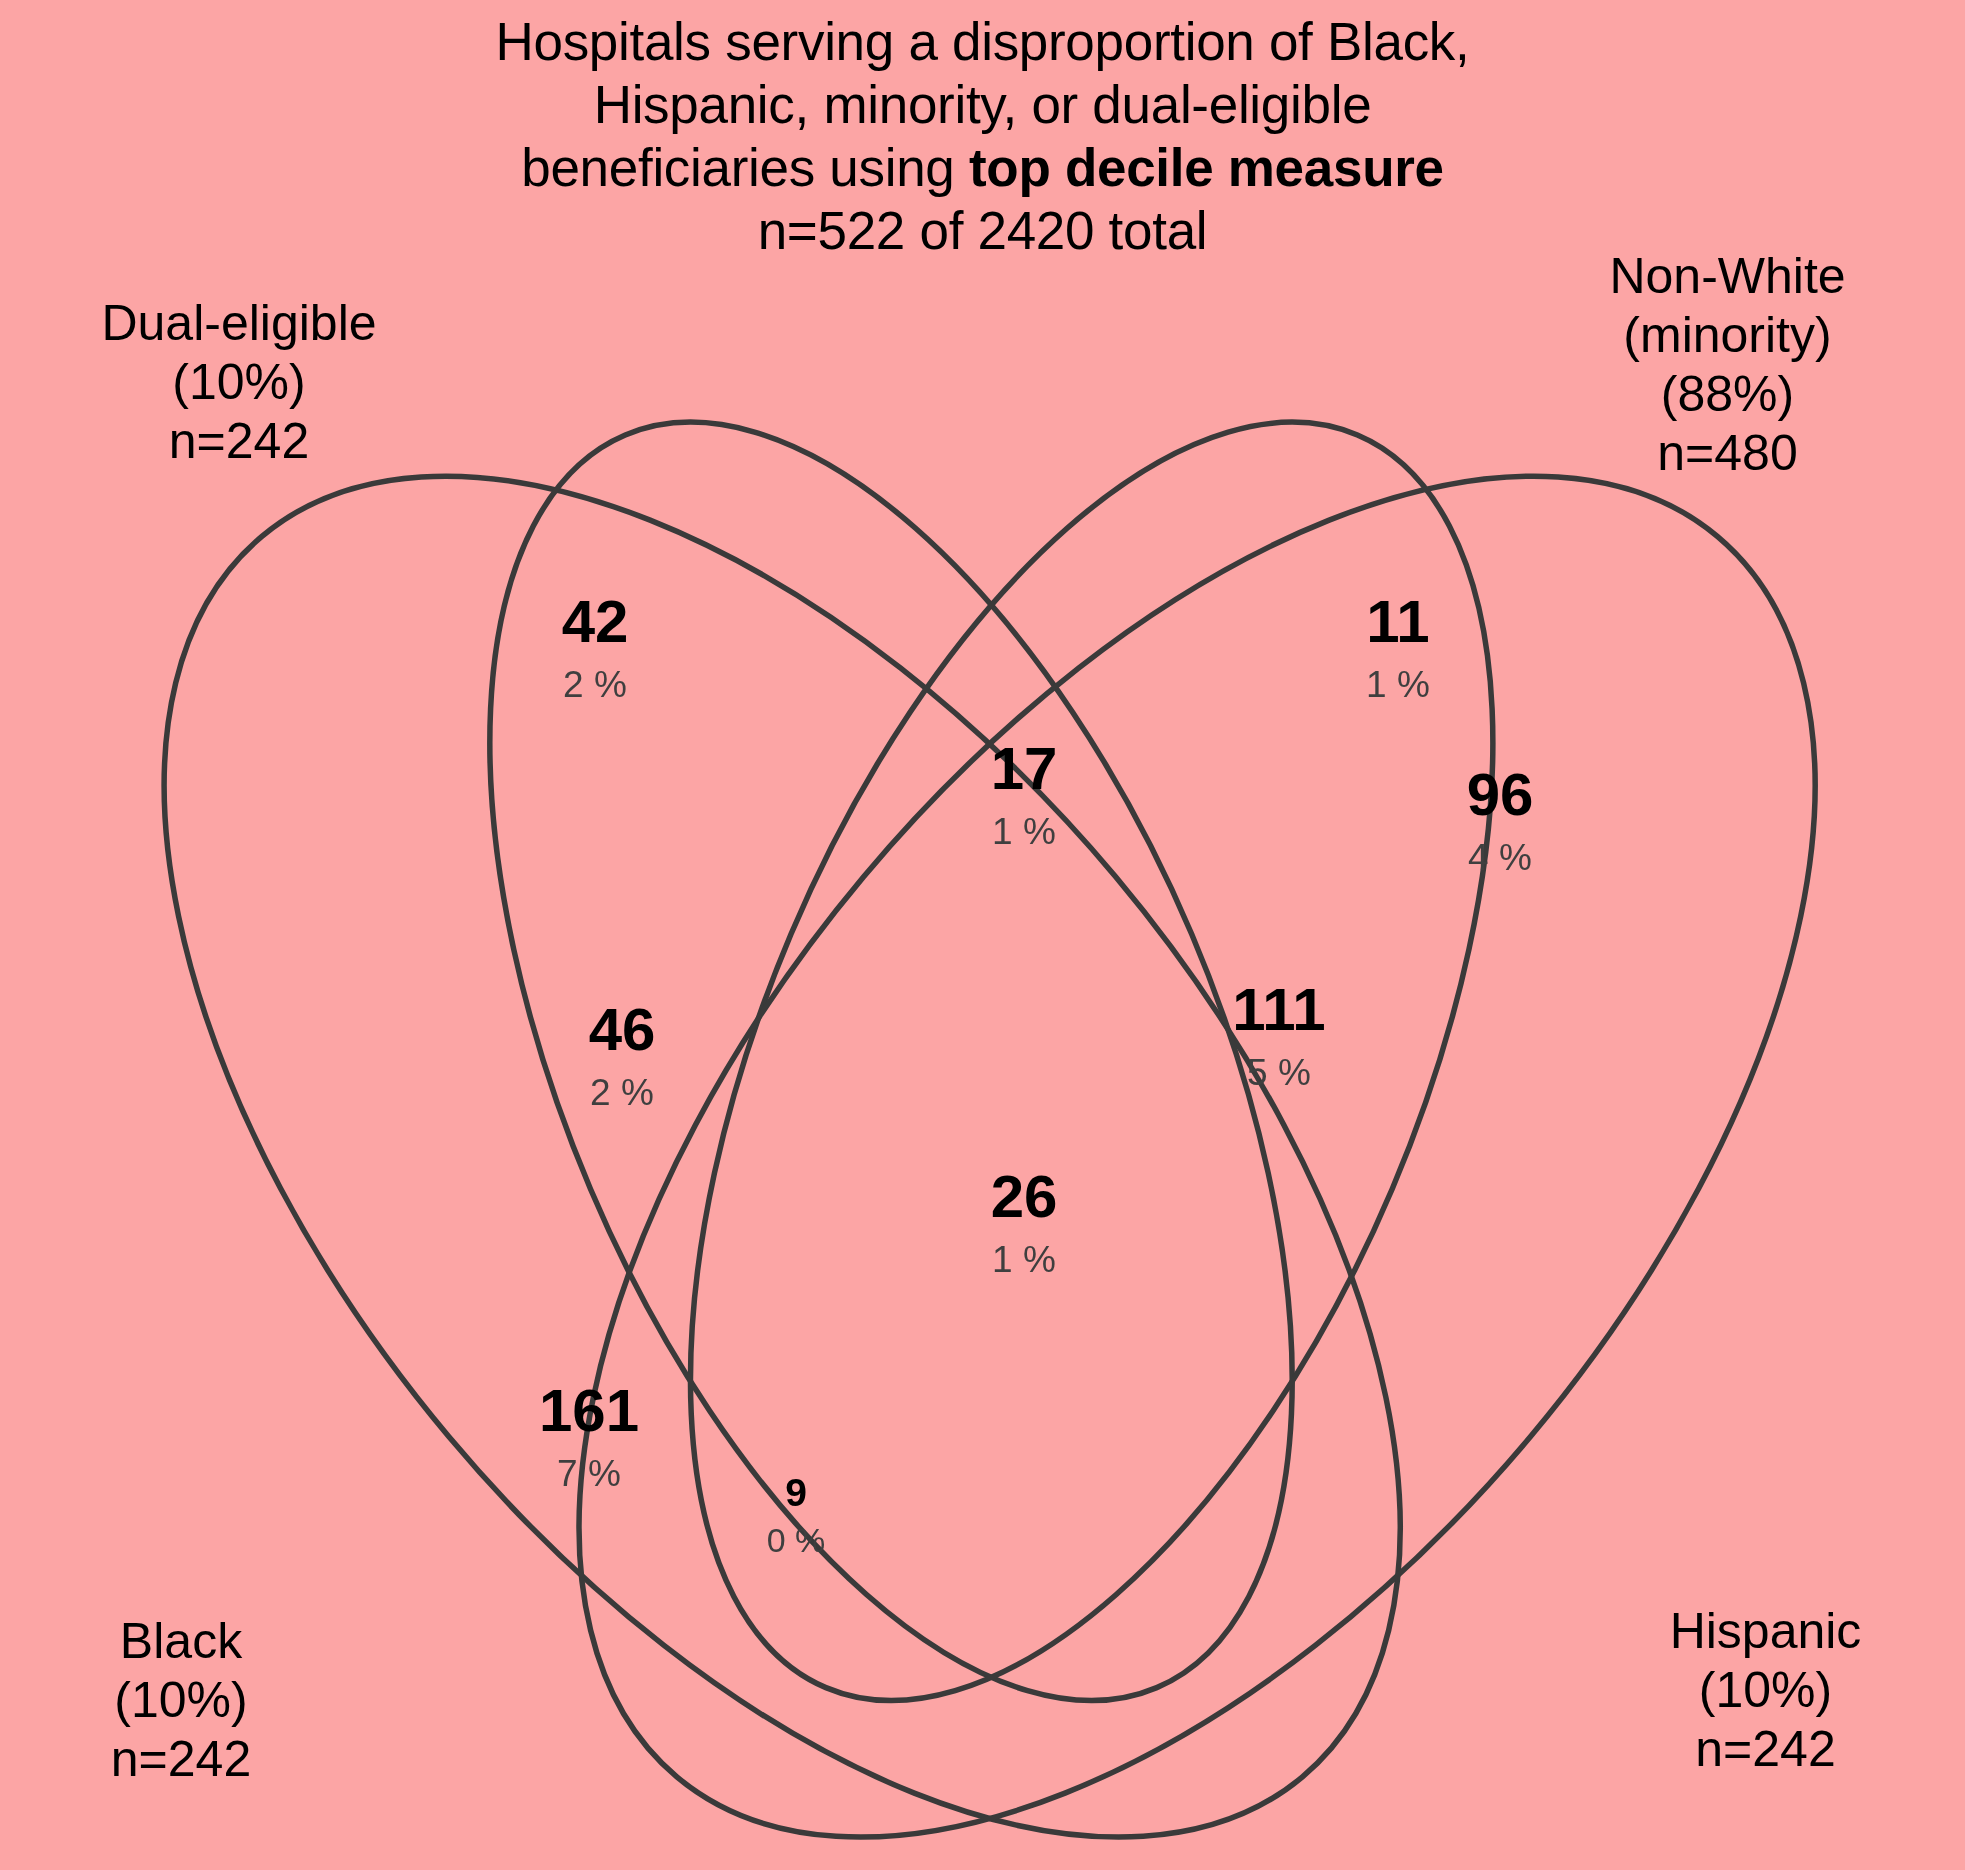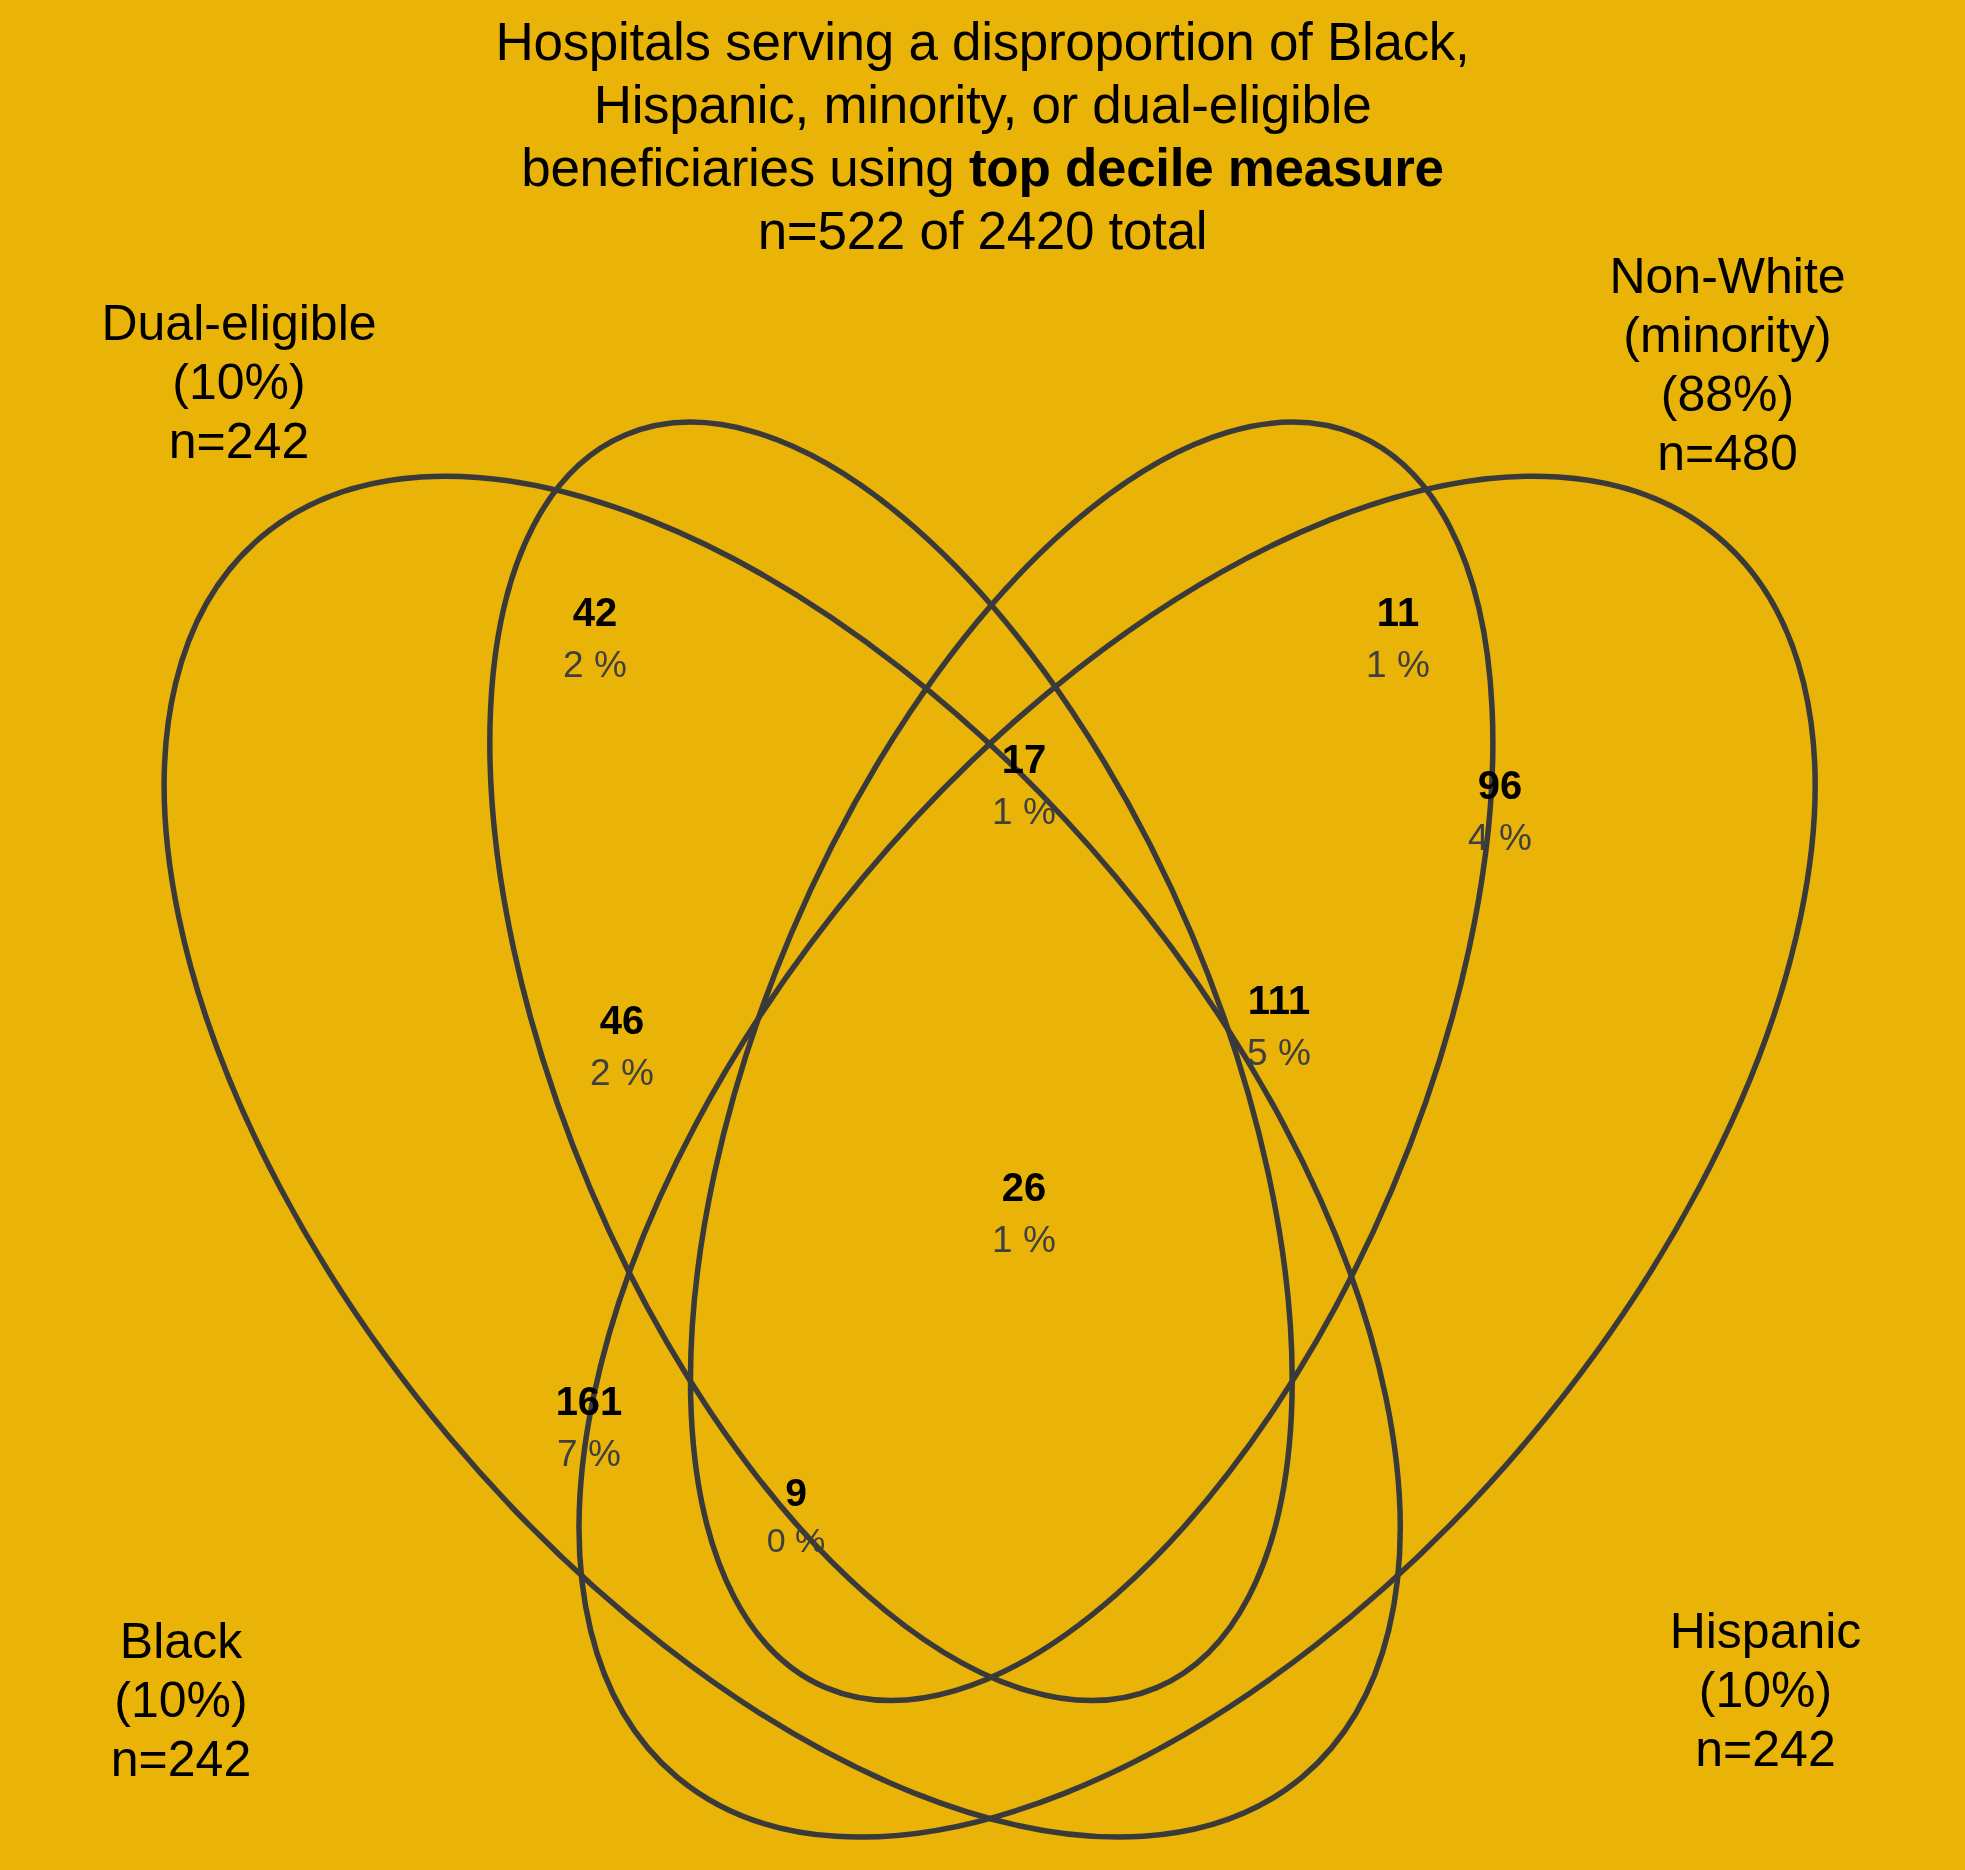--- a/index.html
+++ b/index.html
@@ -9,21 +9,21 @@
     color:#000000;
     width:1965px;
     height:1871px;
     position:relative;
     overflow:hidden;
   }
   #stage{
     position:relative;
     width:1965px;
     height:1871px;
-    background:#eab308;
+    background:#fca5a5;
   }
 
   
   .title-block{
     position:absolute;
     left:0; top:9.5px;
     width:1965px;
     text-align:center;
     line-height:1.19;
     font-size:53px;
@@ -66,21 +66,21 @@
   
   .region{
     position:absolute;
     text-align:center;
     color:#000;
     line-height:1.0;
   }
   .region .count{
     display:block;
     font-weight:bold;
-    font-size:40px;
+    font-size:60px;
     letter-spacing:0px;
   }
   .region .pct{
     display:block;
     font-size:37px;
     color:#3f3f3f;
     margin-top:13.6px;
     font-weight:normal;
   }
   .region.small .count{font-size:39px;}

